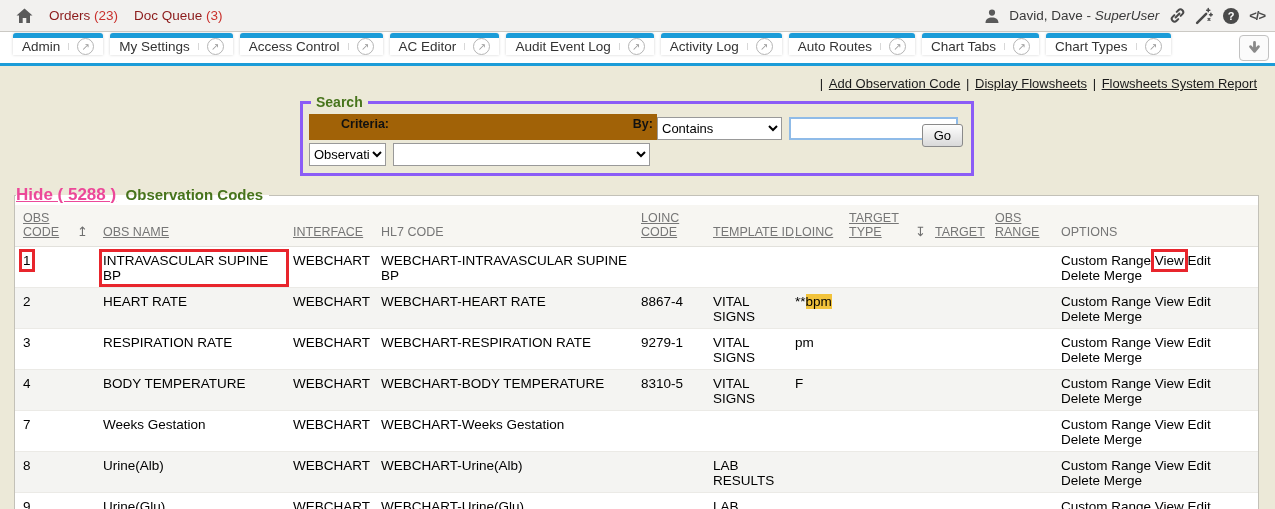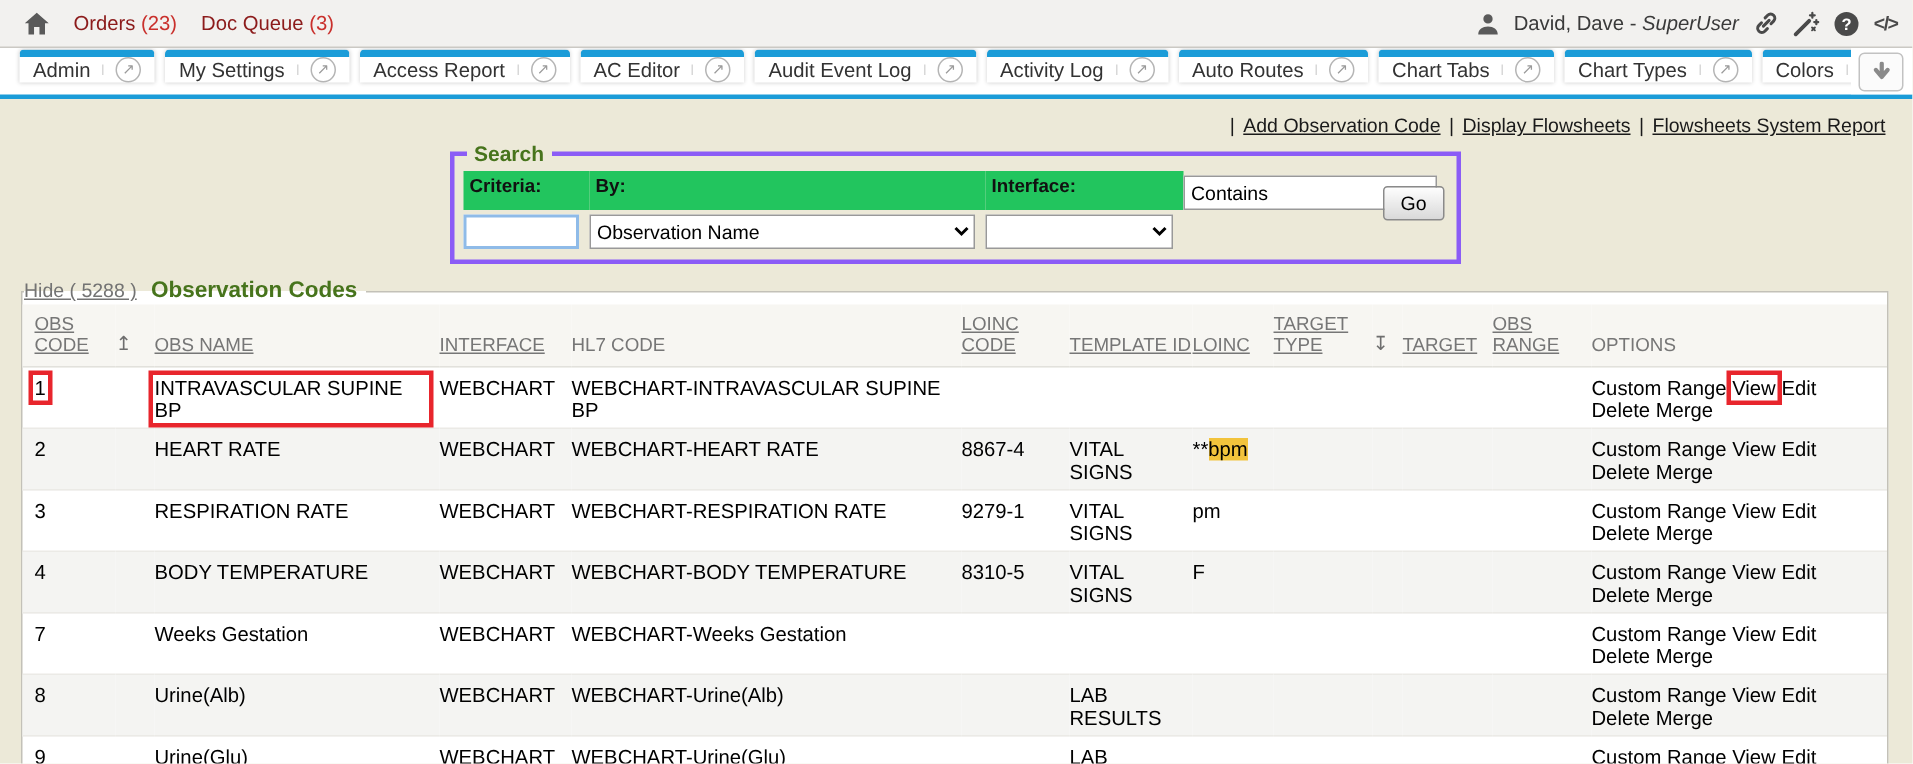--- a/index.html
+++ b/index.html
@@ -36,35 +36,35 @@
 
   
   .links-row { text-align:right; padding:10px 16px 0; font-size:13px; color:#1a1a1a; }
   .links-row a { color:#1a1a1a; text-decoration:underline; cursor:pointer; margin:3px 2px; }
 
   
   .search-fs { margin:3px 0 0 300px; width:668px; border:3px solid #8b5cf6; padding:4px 6px 7px;
                position:relative; background:#ece9d8; }
   .search-fs legend { color:#47741c; font-weight:bold; font-size:14px; padding:0 5px; margin-left:2px; }
   .search-grid { display:grid; grid-template-columns:84px 264px 132px 176px; column-gap:0; }
-  .s-label { background:#22c55e; font-size:12.5px; font-weight:bold; color:#111;
-             padding:3px 4px 2px; }
+  .s-label { background:#a16207; font-size:12.5px; font-weight:bold; color:#111;
+             padding:3px 4px 2px;text-align:right; }
   .s-ctrl { padding-top:3px; padding-right:7px; }
   .s-ctrl select { width:100%; height:23px; font-size:13px; font-family:inherit;
                    border:1px solid #999; background:#fff; }
   .s-ctrl input { width:100%; height:23px; font-size:13px; font-family:inherit;
                   border:2px solid #8fbbe8; padding:0 4px; outline:none; }
   .go-cell { position:absolute; right:8px; top:14px; }
   .go-btn { font-size:13px; font-family:inherit; padding:3px 11px; border:1px solid #8a8a8a;
             border-radius:3px; background:linear-gradient(#fefefe,#d9d9d9); cursor:pointer; }
 
   
   .codes-fs { margin:9px 16px 0 14px; border:1px solid #c3c1b8; background:#fff; padding:0; }
   .codes-fs legend { margin-left:1px; padding-right:6px; background:transparent; white-space:nowrap; }
-  .hide-link { font-size:13px; font-weight:normal; color:#737373; text-decoration:underline; cursor:pointer; }
+  .hide-link { font-size:17px; font-weight:bold; color:#ec4899; text-decoration:underline; cursor:pointer; }
   .codes-title { font-size:15px; font-weight:bold; color:#47741c; margin-left:5px; }
 
   table.codes { width:100%; border-collapse:collapse; table-layout:fixed; }
   .codes thead th { background:#f7f6f2; color:#767676; font-size:12.5px; font-weight:normal;
                     text-align:left; vertical-align:bottom; padding:6px 8px 7px 0;
                     border-bottom:1px solid #e2e1dc; }
   .codes th .hlink { text-decoration:underline; cursor:pointer; }
   .codes th.nowrap { white-space:nowrap; overflow:visible; }
   .codes td { vertical-align:top; padding:6px 8px 4px 0; font-size:13.5px; color:#000; }
   .codes tbody tr { height:40px; border-top:1px solid #ebeae6; }
@@ -127,21 +127,21 @@
       <span class="tab-label">Admin</span>
       <span class="tab-vr"></span>
       <span class="tab-arrow">↗</span>
     </div>
   <div class="tab">
       <span class="tab-label">My Settings</span>
       <span class="tab-vr"></span>
       <span class="tab-arrow">↗</span>
     </div>
   <div class="tab">
-      <span class="tab-label">Access Report</span>
+      <span class="tab-label">Access Control</span>
       <span class="tab-vr"></span>
       <span class="tab-arrow">↗</span>
     </div>
   <div class="tab">
       <span class="tab-label">AC Editor</span>
       <span class="tab-vr"></span>
       <span class="tab-arrow">↗</span>
     </div>
   <div class="tab">
       <span class="tab-label">Audit Event Log</span>
@@ -158,25 +158,20 @@
       <span class="tab-vr"></span>
       <span class="tab-arrow">↗</span>
     </div>
   <div class="tab">
       <span class="tab-label">Chart Tabs</span>
       <span class="tab-vr"></span>
       <span class="tab-arrow">↗</span>
     </div>
   <div class="tab">
       <span class="tab-label">Chart Types</span>
-      <span class="tab-vr"></span>
-      <span class="tab-arrow">↗</span>
-    </div>
-  <div class="tab">
-      <span class="tab-label">Colors</span>
       <span class="tab-vr"></span>
       <span class="tab-arrow">↗</span>
     </div>
 
   <div class="more-wrap">
     <div class="more-btn">
       <svg viewBox="0 0 16 16" width="15" height="15">
           <path d="M8 1.5 v7 M3.8 6 L8 11 L12.2 6" stroke="#8a8a8a" stroke-width="3" fill="none" stroke-linejoin="round" stroke-linecap="round"></path>
         </svg>
     </div>
@@ -190,21 +185,20 @@
   <a>Display Flowsheets</a>
   <span>|</span>
   <a>Flowsheets System Report</a>
 </div>
 
 <fieldset class="search-fs">
   <legend>Search</legend>
   <div class="search-grid">
     <div class="s-label">Criteria:</div>
     <div class="s-label">By:</div>
-    <div class="s-label">Interface:</div>
     <div class="s-ctrl"><select><option>Contains</option></select></div>
     <div class="s-ctrl"><input type="text" value="" style=""></div>
     <div class="s-ctrl"><select><option>Observation Name</option></select></div>
     <div class="s-ctrl"><select><option></option></select></div>
   </div>
   <div class="go-cell"><button class="go-btn">Go</button></div>
 </fieldset>
 
 <fieldset class="codes-fs">
   <legend>

